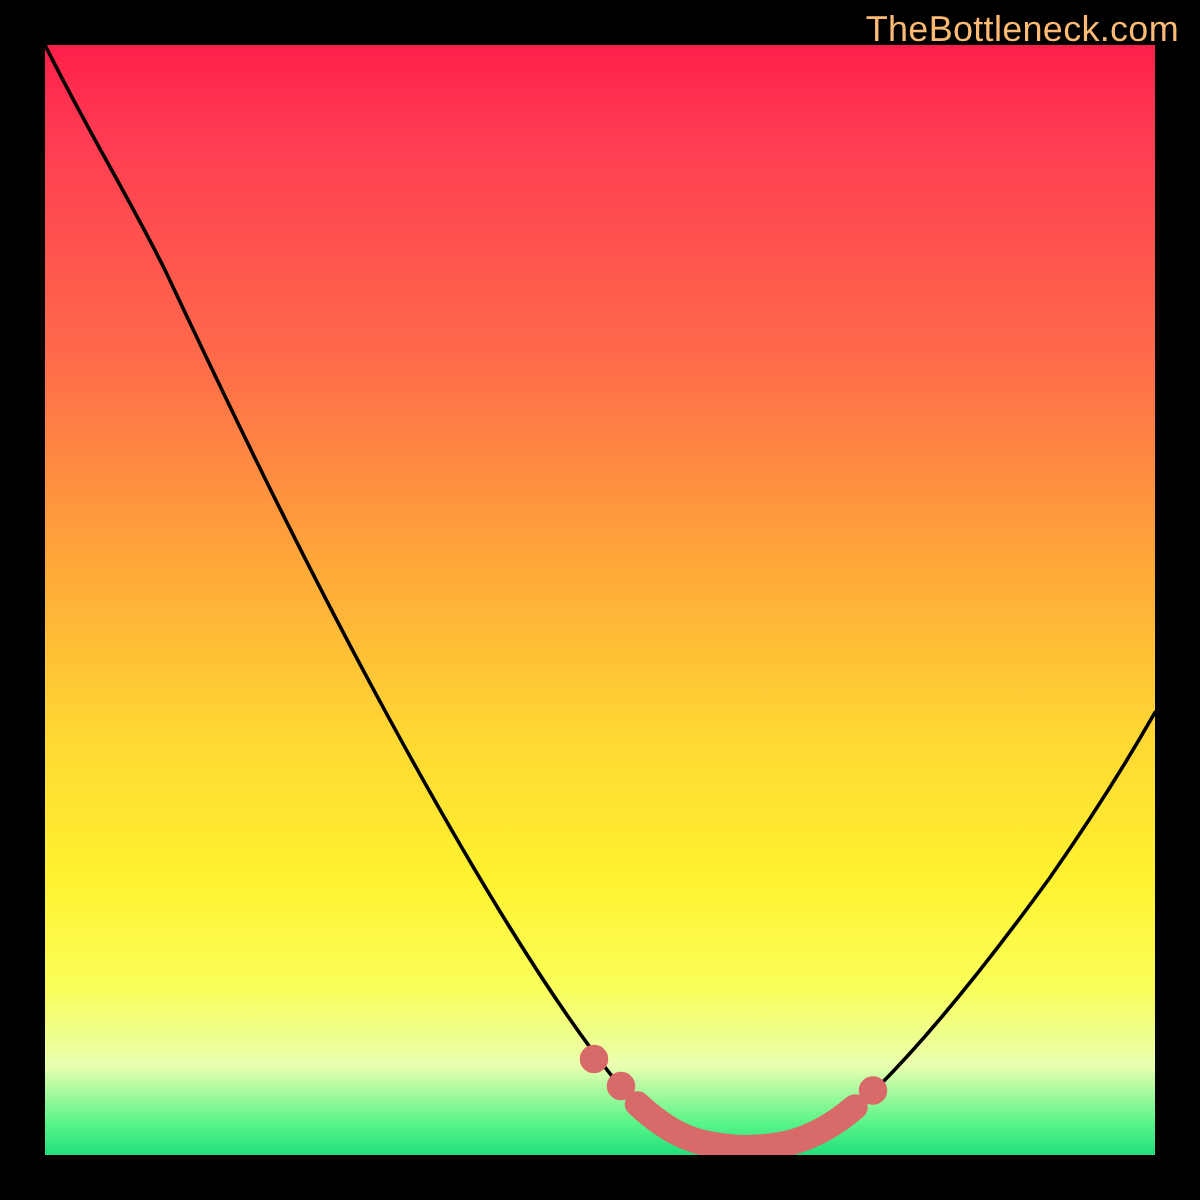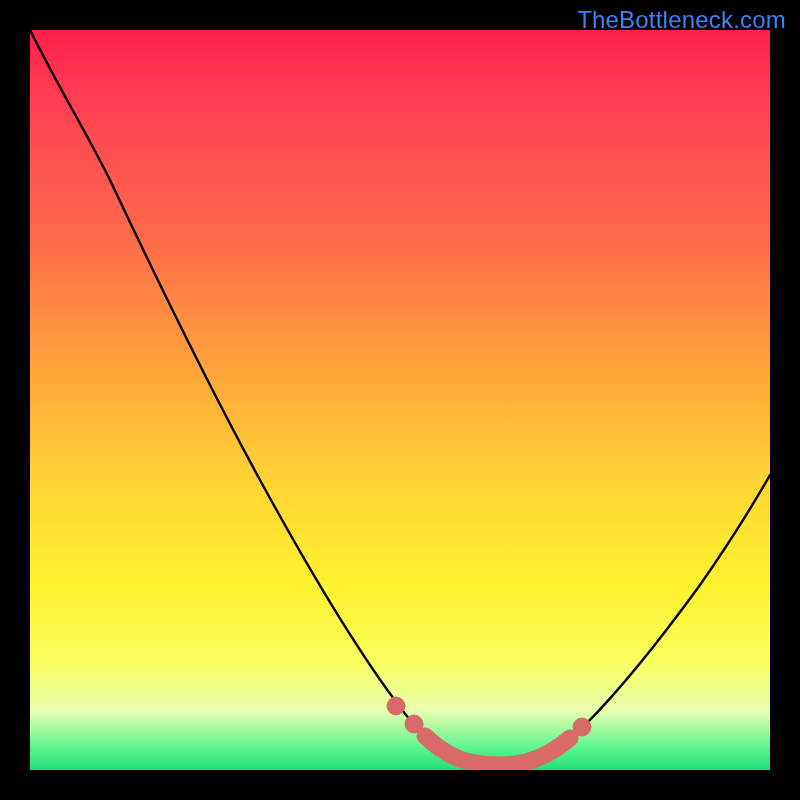--- a/index.html
+++ b/index.html
@@ -37,21 +37,21 @@
       #faff5a 85%,
       #e8ffb0 92%,
       #5cf58a 97%,
       #22e07a 100%
     );
   }
   .watermark {
     position: absolute;
     top: 6px;
     right: 14px;
-    color: #3b82f6;
+    color: #fdba74;
     font-size: 24px;
     font-weight: 500;
     letter-spacing: 0.2px;
   }
   .svg-overlay {
     position: absolute;
     left: 30px;
     top: 30px;
     width: 740px;
     height: 740px;

